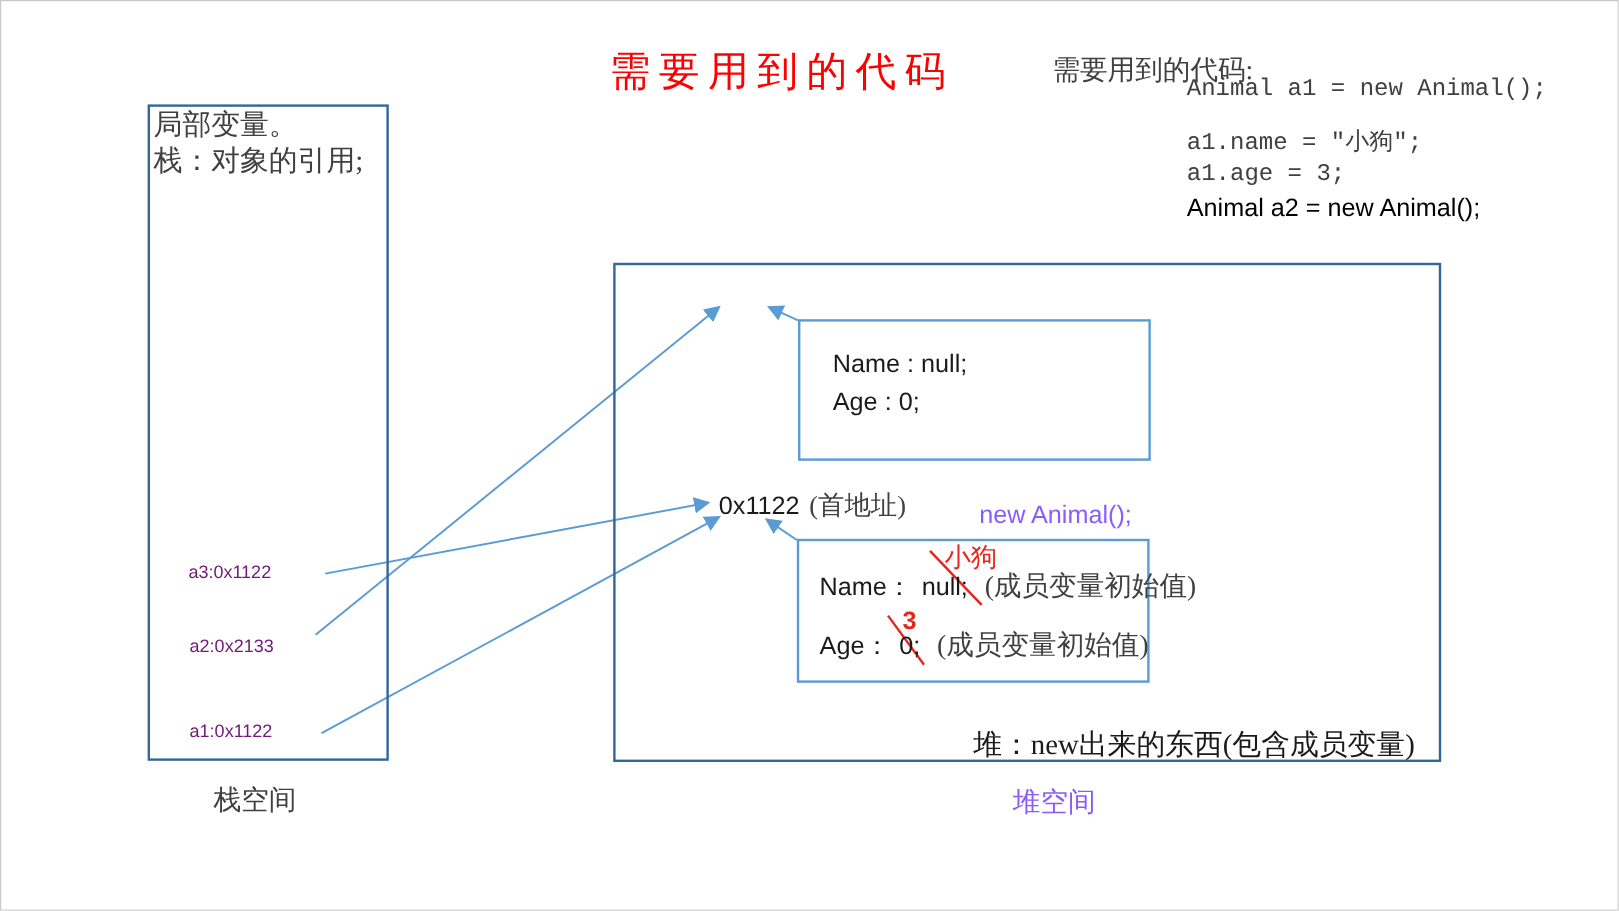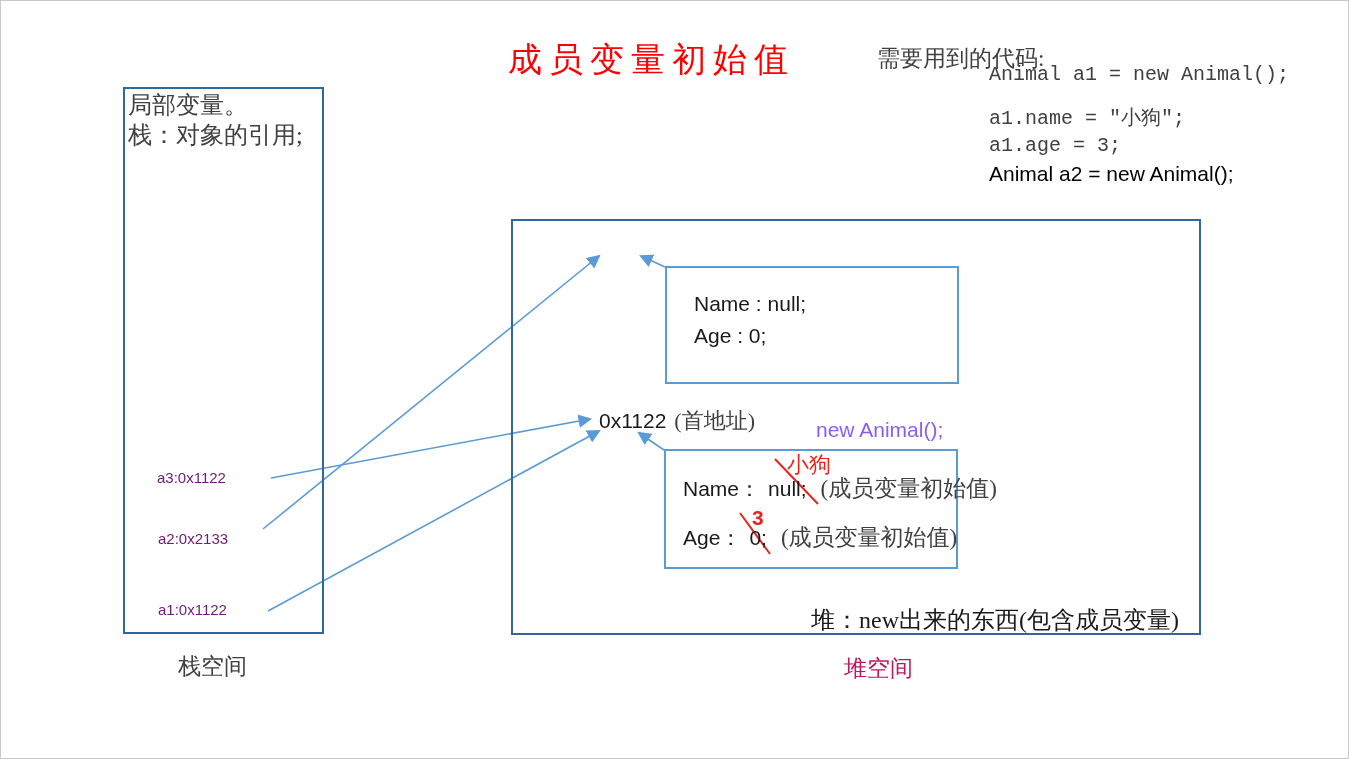--- a/index.html
+++ b/index.html
@@ -67,21 +67,21 @@
   .obj2-line .val{margin-left:8px;text-align:center;}
   .obj2-line .note{margin-left:14px;font-size:23px;color:#404040;font-family:"Liberation Serif","DejaVu Serif",serif;}
   .obj2-l1{left:682px;top:472px;}
   .obj2-l2{left:682px;top:521px;}
 
   .correction{color:#e8241c;}
   .corr-1{left:786px;top:449px;font-size:22px;font-family:"Liberation Serif","DejaVu Serif",serif;}
   .corr-2{left:751px;top:505px;font-size:21px;font-weight:bold;}
 
   .heap-footer{left:810px;top:603px;font-size:24px;color:#1a1a1a;text-align:right;}
-  .heap-caption{left:843px;top:652px;font-size:23px;color:#be185d;}
+  .heap-caption{left:843px;top:652px;font-size:23px;color:#8b5cf6;}
 
   svg.overlay{position:absolute;left:0;top:0;pointer-events:none;}
 </style>
 </head>
 <body>
 
 <div class="canvas">
 
   <svg class="overlay" width="1349" height="759" viewBox="0 0 1349 759">
     <defs>
@@ -91,21 +91,21 @@
     </defs>
     <line x1="270" y1="477" x2="589" y2="418" stroke="#5B9BD5" stroke-width="1.6" marker-end="url(#ah)"></line>
     <line x1="262" y1="528" x2="598" y2="255" stroke="#5B9BD5" stroke-width="1.6" marker-end="url(#ah)"></line>
     <line x1="267" y1="610" x2="598" y2="430" stroke="#5B9BD5" stroke-width="1.6" marker-end="url(#ah)"></line>
     <line x1="664" y1="266" x2="640" y2="255" stroke="#5B9BD5" stroke-width="1.6" marker-end="url(#ah)"></line>
     <line x1="663" y1="449" x2="638" y2="432" stroke="#5B9BD5" stroke-width="1.6" marker-end="url(#ah)"></line>
     <line x1="774" y1="458" x2="817" y2="503" stroke="#e8241c" stroke-width="2"></line>
     <line x1="739" y1="512" x2="769" y2="553" stroke="#e8241c" stroke-width="2"></line>
   </svg>
 
-  <div class="abs title">成员变量初始值</div>
+  <div class="abs title">需要用到的代码</div>
 
   <div class="abs code-header serif-cn">需要用到的代码:</div>
   <div class="abs code-line l1 mono">Animal a1 = new Animal();</div>
   <div class="abs code-line l2 mono">a1.name = ″小狗″;</div>
   <div class="abs code-line l3 mono">a1.age = 3;</div>
   <div class="abs code-line l4 sans">Animal a2 = new Animal();</div>
 
   <div class="abs stack-box"></div>
   <div class="abs stack-note serif-cn">
     <div>局部变量。</div>

